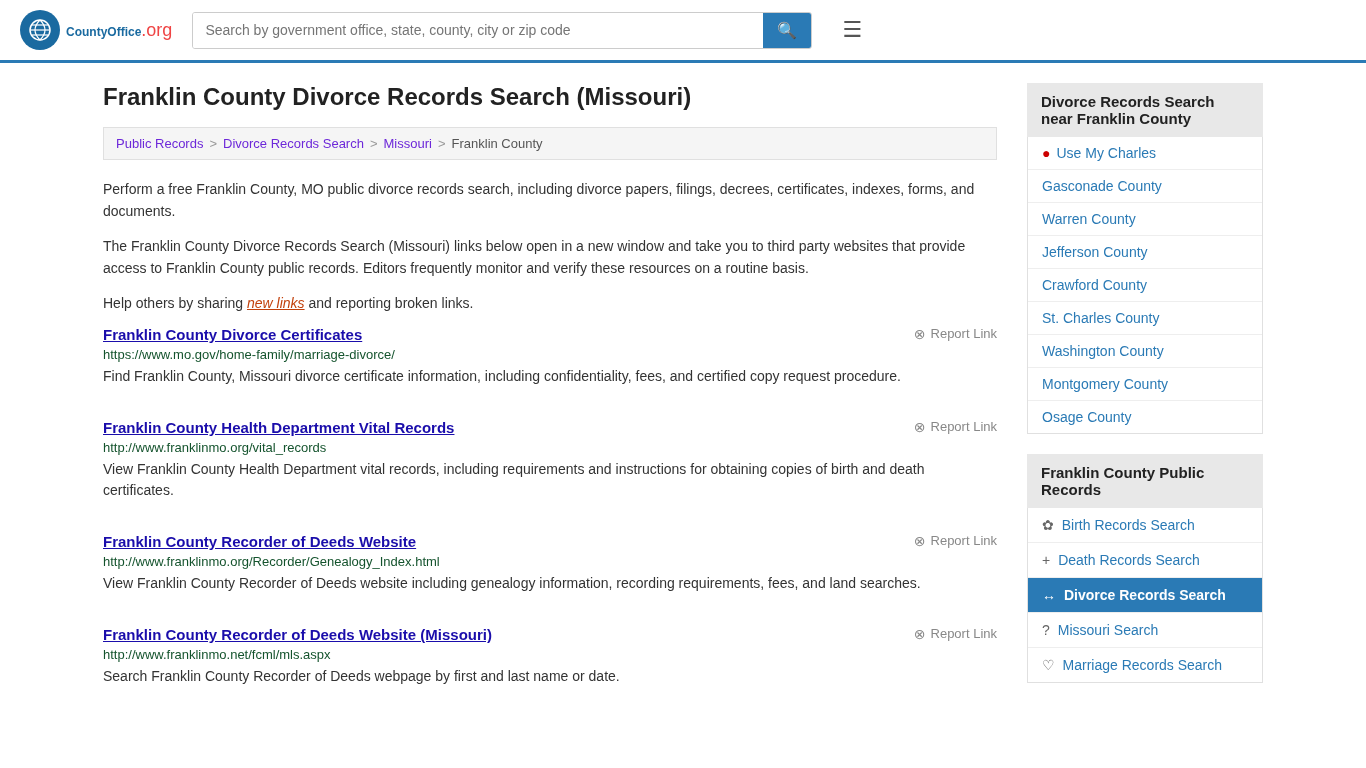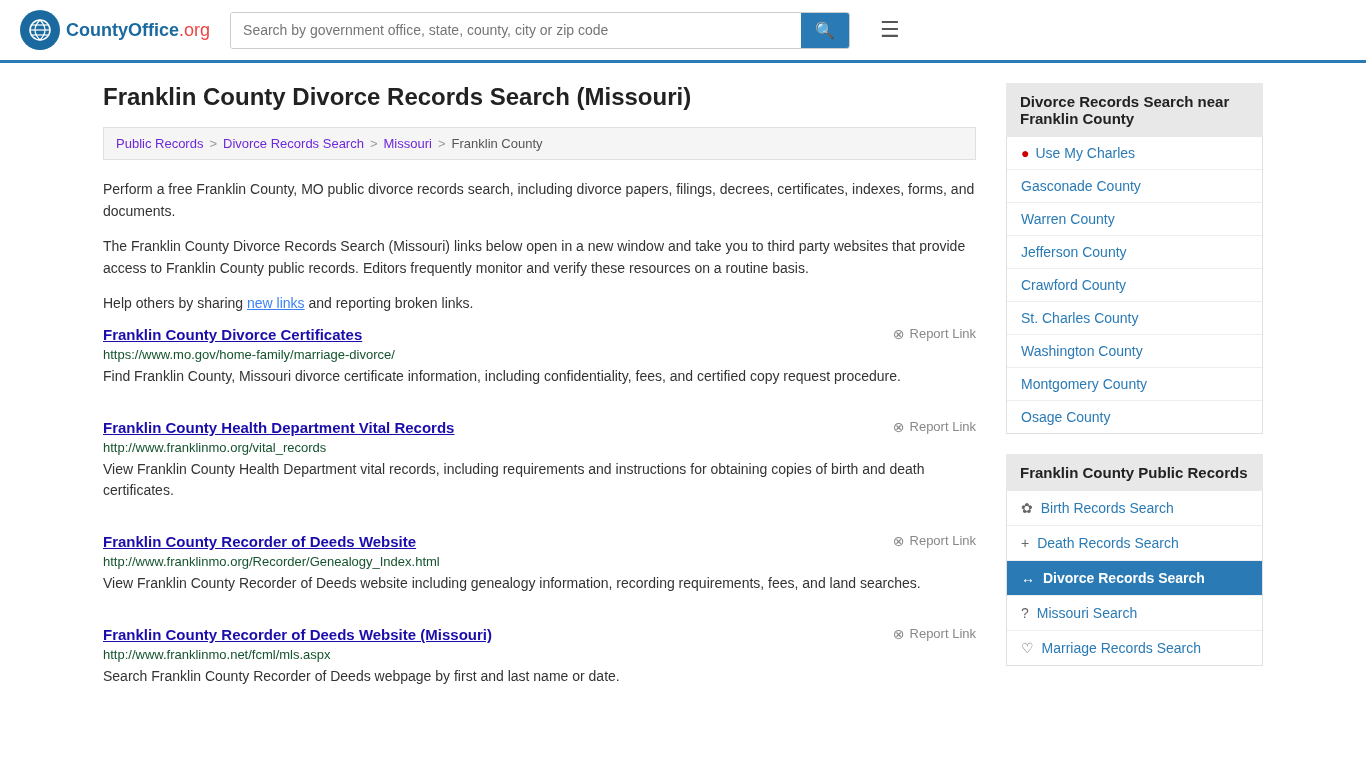--- a/index.html
+++ b/index.html
@@ -67,21 +67,21 @@
       max-width: 1200px;
       margin: 0 auto;
       padding: 20px 20px;
       display: flex;
       gap: 30px;
     }
     .content-area {
       flex: 1;
     }
     .sidebar {
-      width: 257px;
+      width: 236px;
       flex-shrink: 0;
     }
 
     
     .page-title {
       font-size: 24px;
       font-weight: bold;
       color: #222;
       margin-bottom: 16px;
     }
@@ -106,22 +106,23 @@
     .breadcrumb .sep { color: #999; margin: 0 2px; }
 
     
     .description {
       font-size: 14px;
       color: #333;
       line-height: 1.6;
       margin-bottom: 12px;
     }
     .description a {
-      color: #3b82f6;
+      color: #c2410c;
       text-decoration: underline;
+      font-style: italic;
     }
 
     
     .record-entry {
       margin-bottom: 24px;
       padding-bottom: 8px;
     }
     .record-entry-header {
       display: flex;
       justify-content: space-between;
@@ -230,21 +231,21 @@
       <svg width="24" height="24" viewBox="0 0 24 24" fill="none">
         <circle cx="12" cy="12" r="10" stroke="white" stroke-width="1.5" fill="none"></circle>
         <path d="M12 2 C12 2, 7 7, 7 12 C7 17, 12 22, 12 22" stroke="white" stroke-width="1.2" fill="none"></path>
         <path d="M12 2 C12 2, 17 7, 17 12 C17 17, 12 22, 12 22" stroke="white" stroke-width="1.2" fill="none"></path>
         <line x1="2" y1="12" x2="22" y2="12" stroke="white" stroke-width="1.2"></line>
         <line x1="3.5" y1="7" x2="20.5" y2="7" stroke="white" stroke-width="1.2"></line>
         <line x1="3.5" y1="17" x2="20.5" y2="17" stroke="white" stroke-width="1.2"></line>
       </svg>
     </div>
     <div>
-      <span style="color:#1a6aa0;font-weight:bold;font-size:18px">CountyOffice</span><span style="color:#ef4444;font-size:18px">.org</span>
+      <span style="color:#1a6aa0;font-weight:bold;font-size:12px">CountyOffice</span><span style="color:#ef4444;font-size:18px">.org</span>
     </div>
   </a>
   <div class="search-bar">
     <input type="text" placeholder="Search by government office, state, county, city or zip code" style="">
     <button>🔍</button>
   </div>
   <div class="menu-icon">☰</div>
 </header>
 
 <div class="main-container">

